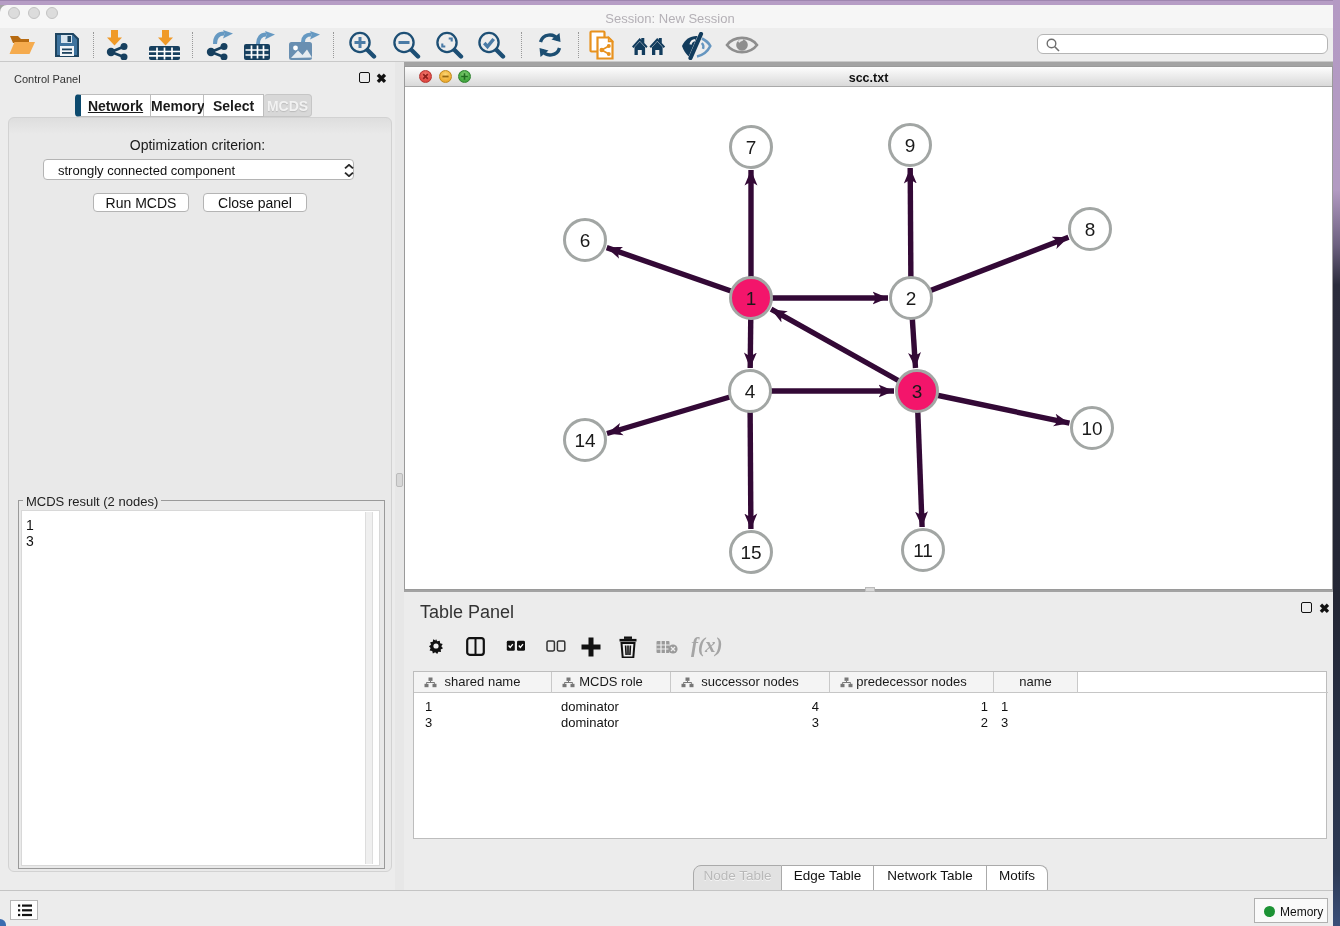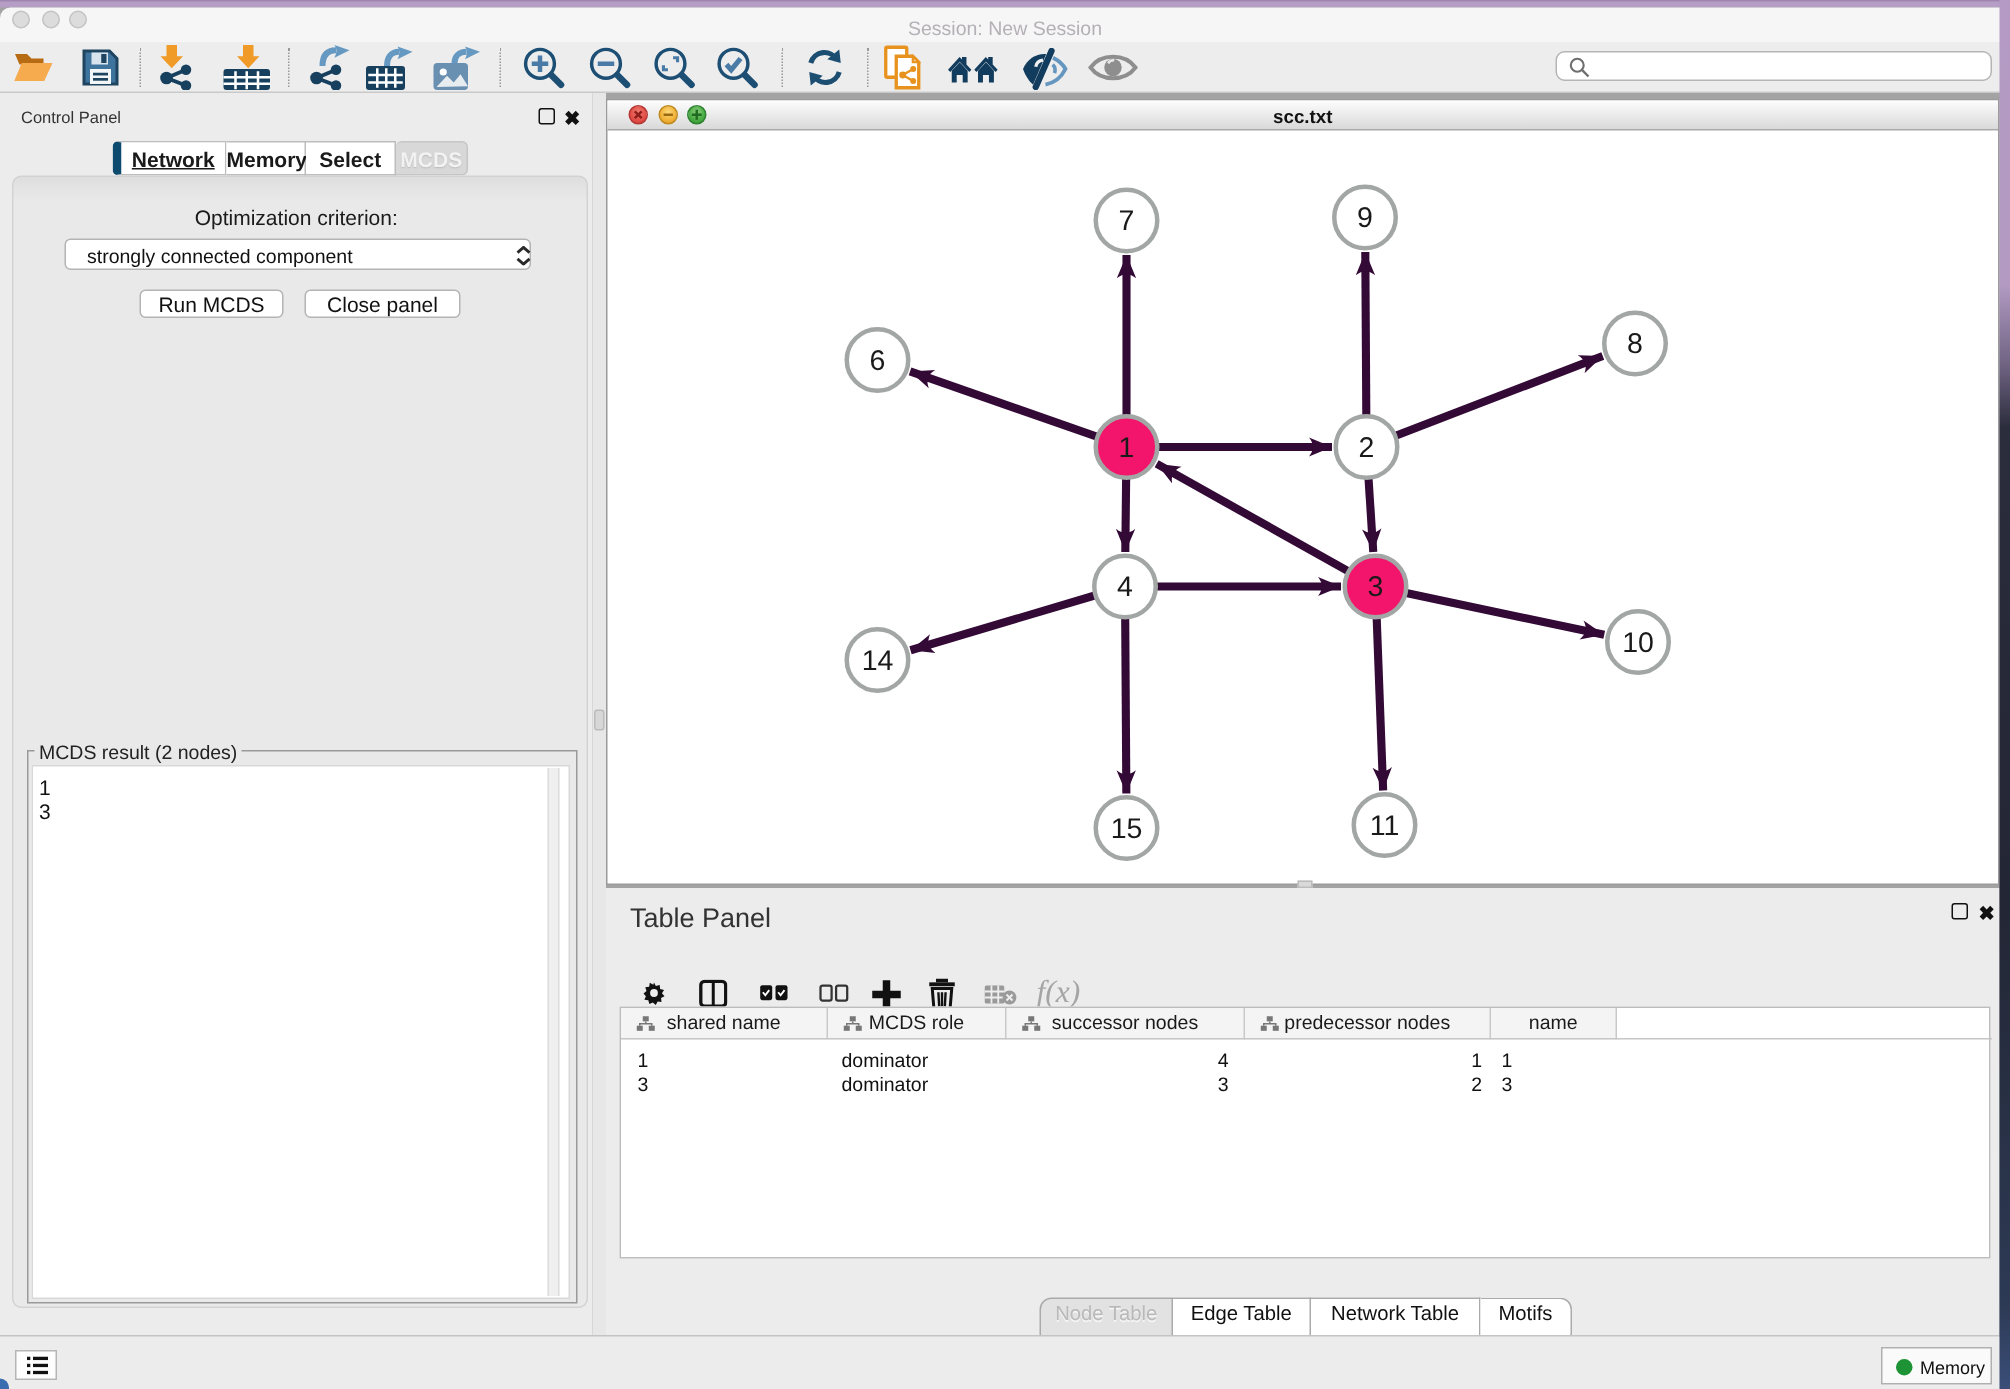--- a/index.html
+++ b/index.html
@@ -289,21 +289,21 @@
         <text x="180.0" y="379.5">14</text>
         <text x="346.0" y="491.5">15</text>
       </g>
     </svg>
   </div>
   <div class="abs" style="top:587px;left:865px;width:10px;height:5px;background:#d9d9d9;border:1px solid #bcbcbc;box-sizing:border-box;"></div>
   <div id="tpanel" class="abs">
     <div id="tp-title" class="abs">Table Panel</div>
     <div class="abs" style="top:10px;left:897px;width:11px;height:11px;border:1.5px solid #111;border-radius:2px;box-sizing:border-box;"></div>
     <div class="abs winbtn" style="top:9px;left:915px;font-weight:bold;">✖</div>
-    <div id="ttoolbar" class="abs" style="top:54px;left:0;width:100%;height:34px;">
+    <div id="ttoolbar" class="abs" style="top:38px;left:0;width:100%;height:34px;font-weight:bold;">
       <svg class="abs" style="top:8px;left:24px;" width="16" height="16" viewBox="0 0 16 16">
           <path d="M8 1 l1.2 2.3 2.6-.6.3 2.6 2.6.7-1.4 2.2 1.7 2-2.3 1.2.3 2.6-2.6-.3-1.2 2.3-2-1.7-2.3 1.1-.7-2.5-2.6-.4 1-2.4L1 8.3 3 6.7l-.8-2.5 2.6-.4.4-2.6L7.5 2.5 Z" fill="#111"></path>
           <circle cx="8" cy="8" r="2.6" fill="#eee"></circle>
         </svg>
       <svg class="abs" style="top:7px;left:62px;" width="19" height="19" viewBox="0 0 19 19">
           <rect x="1.2" y="1.2" width="16.6" height="16.6" rx="2.5" fill="none" stroke="#111" stroke-width="2.2"></rect>
           <path d="M9.5 2 v15" stroke="#111" stroke-width="2"></path>
         </svg>
       <svg class="abs" style="top:10px;left:102px;" width="20" height="12" viewBox="0 0 20 12">
           <rect x="0.8" y="0.8" width="8" height="10" rx="1.4" fill="#111"></rect>

